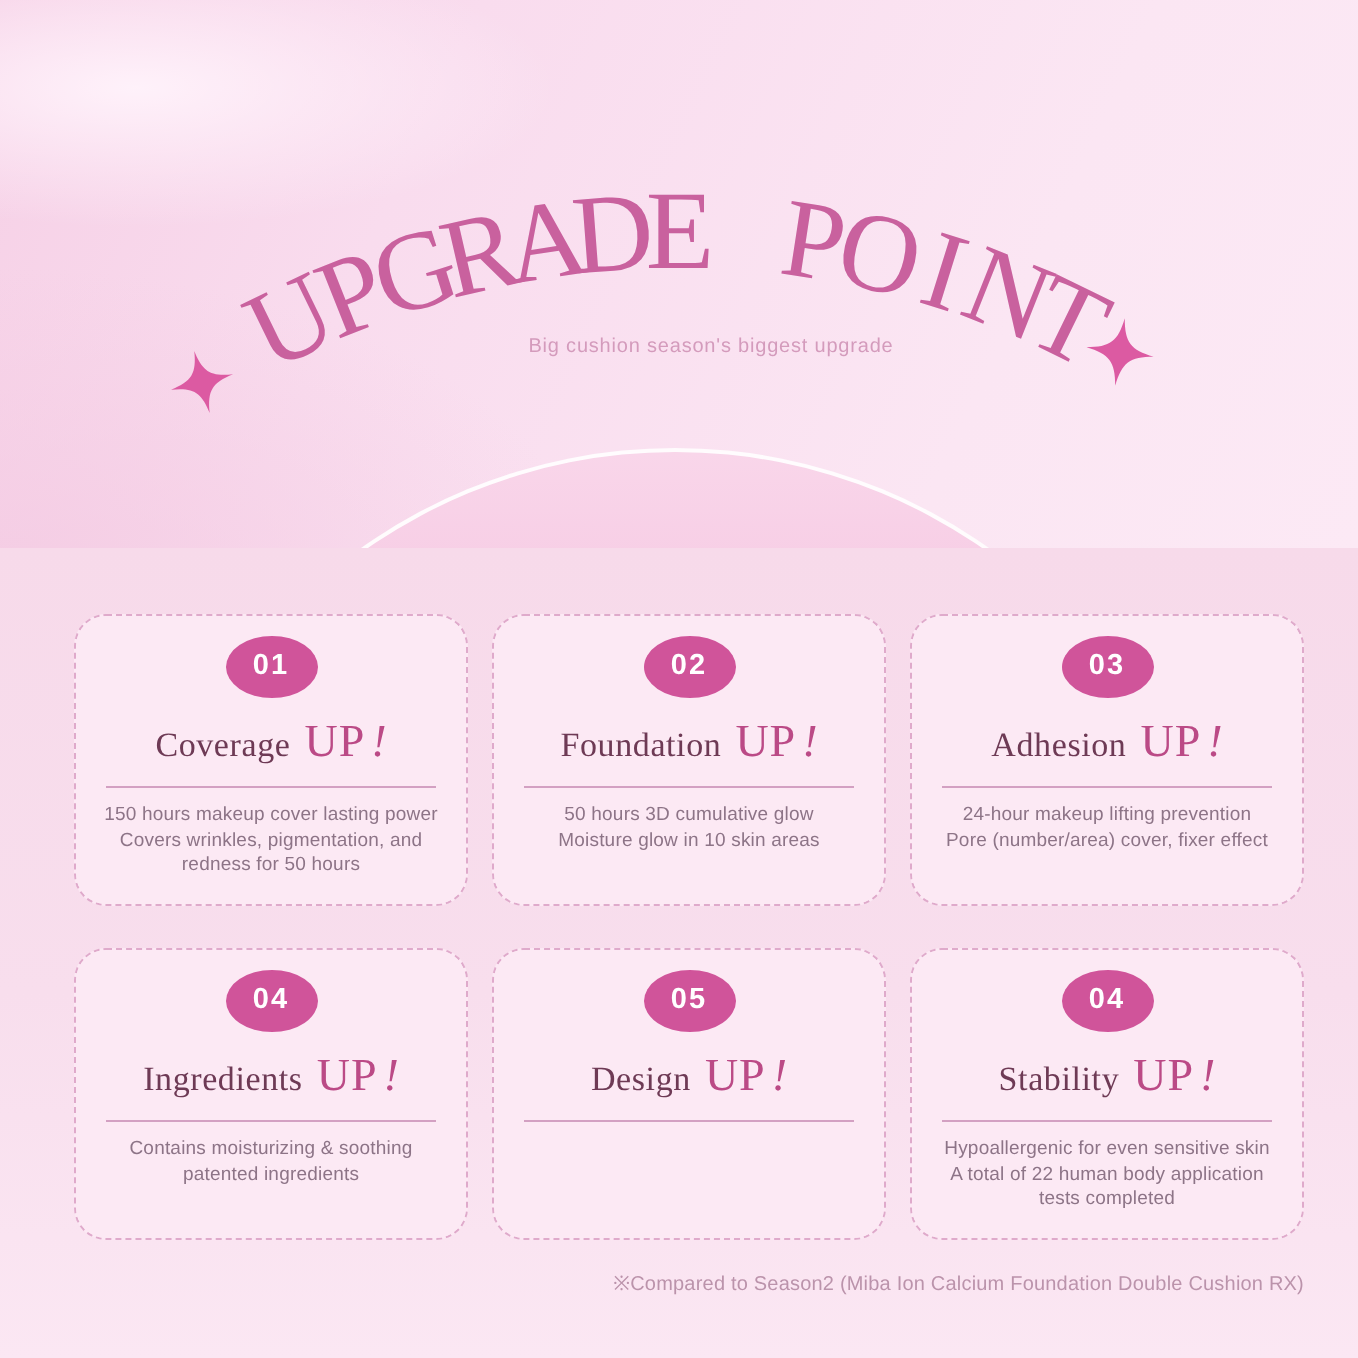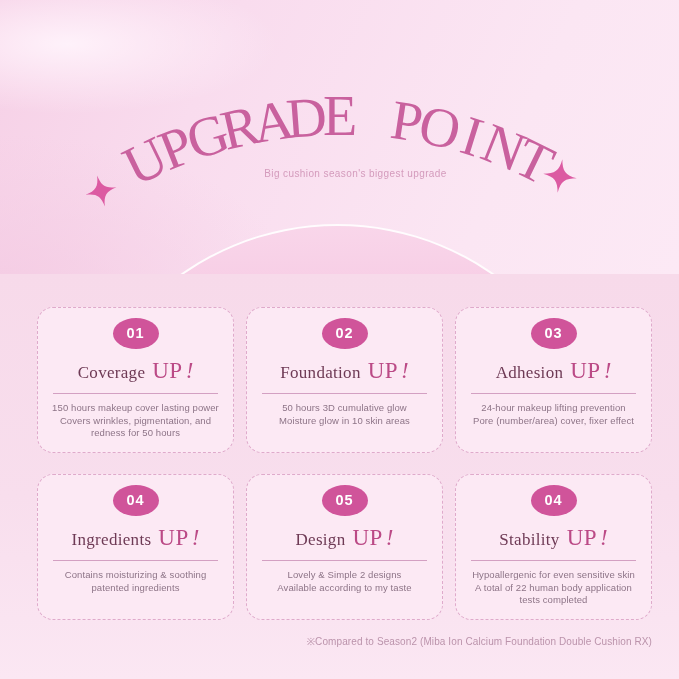--- a/index.html
+++ b/index.html
@@ -186,24 +186,20 @@
   </div>
 
   <div class="card">
     <div class="badge">05</div>
     <div class="card-title">
       <span class="t">Design</span>
       <span class="up">UP</span>
       <span class="bang">!</span>
     </div>
     <div class="divider"></div>
-    <div class="desc">
-            <div>Lovely &amp; Simple 2 designs</div>
-            <div>Available according to my taste</div>
-          </div>
   </div>
 
   <div class="card">
     <div class="badge">04</div>
     <div class="card-title">
       <span class="t">Stability</span>
       <span class="up">UP</span>
       <span class="bang">!</span>
     </div>
     <div class="divider"></div>

